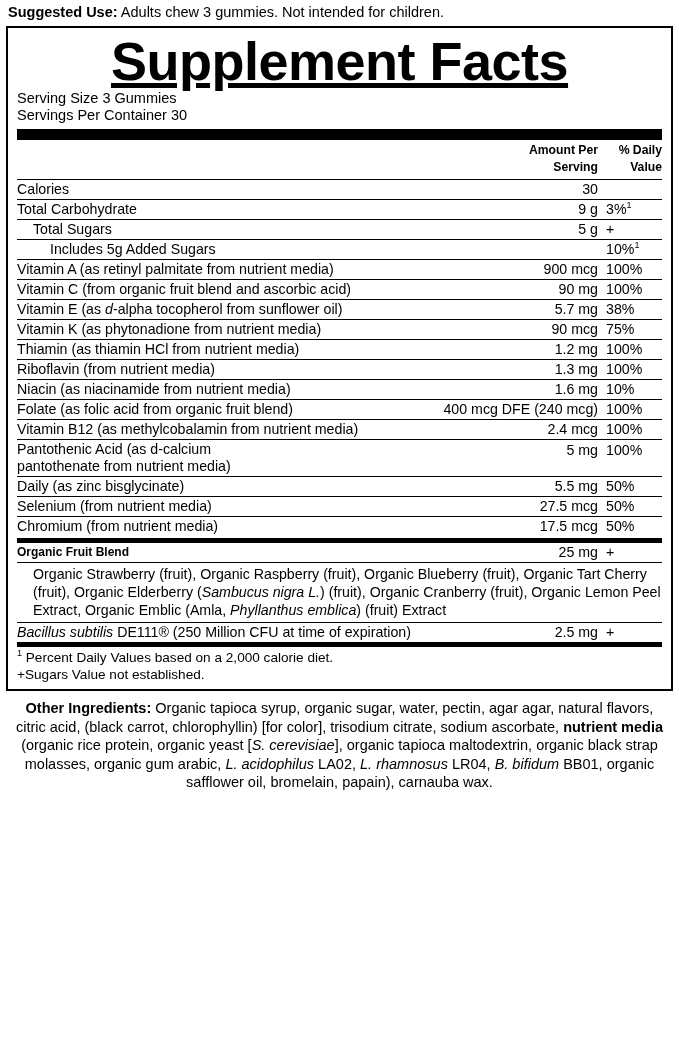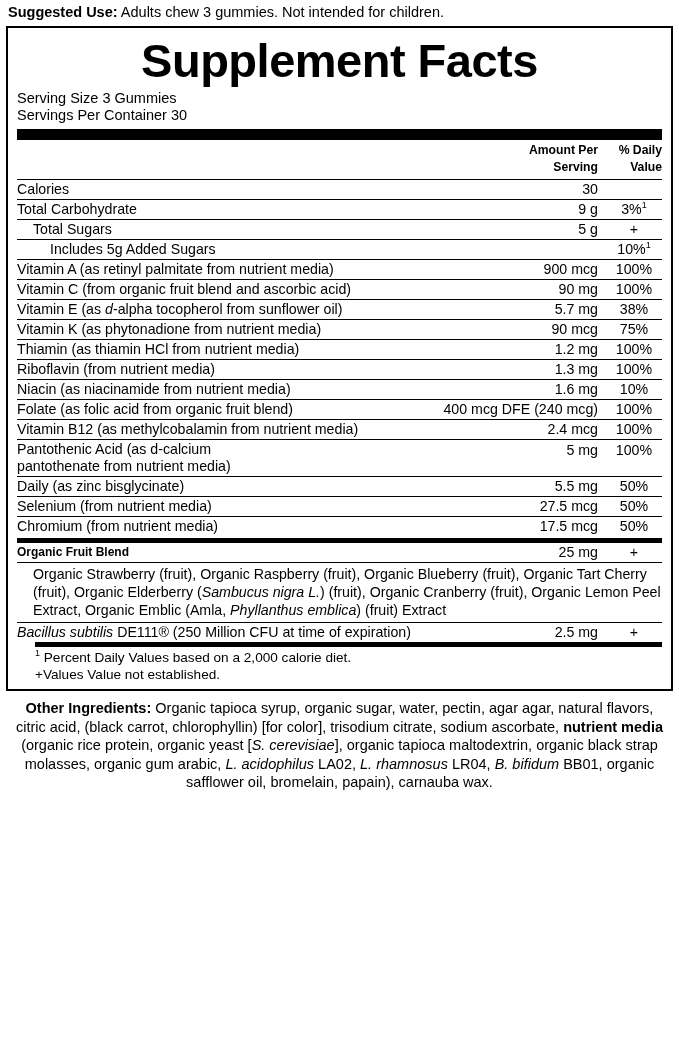--- a/index.html
+++ b/index.html
@@ -29,26 +29,27 @@
   .panel {
     border: 2px solid #000;
     box-sizing: border-box;
     padding: 4px 9px 6px 9px;
     margin: 0 2px;
   }
 
   .title {
     font-family: "Liberation Sans", sans-serif;
     font-weight: bold;
-    font-size: 47px;
+    font-size: 54px;
     line-height: 54px;
     letter-spacing: -0.5px;
     text-align: center;
     margin: 2px 0 2px 0;
     white-space: nowrap;
+    text-decoration: underline;
   }
 
   .serving-line {
     font-size: 14.5px;
     line-height: 17px;
   }
 
   .rule-thick {
     border-top: 11px solid #000;
     margin-top: 5px;
@@ -65,21 +66,21 @@
   table.facts td {
     padding: 1px 0 1px 0;
     vertical-align: bottom;
     line-height: 17px;
   }
   table.facts tr.bordered td {
     border-top: 1px solid #000;
   }
   .c-name { text-align: left; }
   .c-amt  { text-align: right; white-space: nowrap; padding-right: 8px !important; }
-  .c-dv   { text-align: center; white-space: nowrap; width: 56px; }
+  .c-dv   { text-align: left; white-space: nowrap; width: 56px; }
 
   .hdr-row td {
     font-size: 12.2px;
     font-weight: bold;
     line-height: 13px;
     text-align: right;
     padding-top: 2px !important;
     padding-bottom: 3px !important;
     vertical-align: top;
   }
@@ -94,21 +95,20 @@
     line-height: 18px;
     padding: 2px 0 3px 16px;
     border-top: 1px solid #000;
   }
 
   .footnotes {
     font-size: 13.6px;
     line-height: 17px;
     border-top: 5px solid #000;
     padding-top: 2px;
-    margin-left: 18px;
   }
 
   .other {
     font-size: 14.5px;
     line-height: 18.5px;
     padding: 8px 6px 4px 6px;
     text-align: center;
   }
   .other .lbl { font-weight: bold; }
 </style>
@@ -271,21 +271,21 @@
           <tr class="bordered">
         <td class="c-name"><span class="ital">Bacillus subtilis</span> <span>DE111® (250 Million CFU at time of expiration)</span></td>
         <td class="c-amt">2.5 mg</td>
         <td class="c-dv">+</td>
       </tr>
     </tbody>
       </table>
 
     <div class="footnotes">
       <div><sup>1</sup> <span>Percent Daily Values based on a 2,000 calorie diet.</span></div>
-      <div>+Values Value not established.</div>
+      <div>+Sugars Value not established.</div>
     </div>
 
   </div>
 
   <div class="other">
     <span class="lbl">Other Ingredients:</span>
     <span>Organic tapioca syrup, organic sugar, water, pectin, agar agar, natural flavors, citric acid, (black carrot, chlorophyllin) [for color], trisodium citrate, sodium ascorbate, <span class="lbl">nutrient media</span> (organic rice protein, organic yeast [<span class="ital">S. cerevisiae</span>], organic tapioca maltodextrin, organic black strap molasses, organic gum arabic, <span class="ital">L. acidophilus</span> LA02, <span class="ital">L. rhamnosus</span> LR04, <span class="ital">B. bifidum</span> BB01, organic safflower oil, bromelain, papain), carnauba wax.</span>
   </div>
 
 </div>

